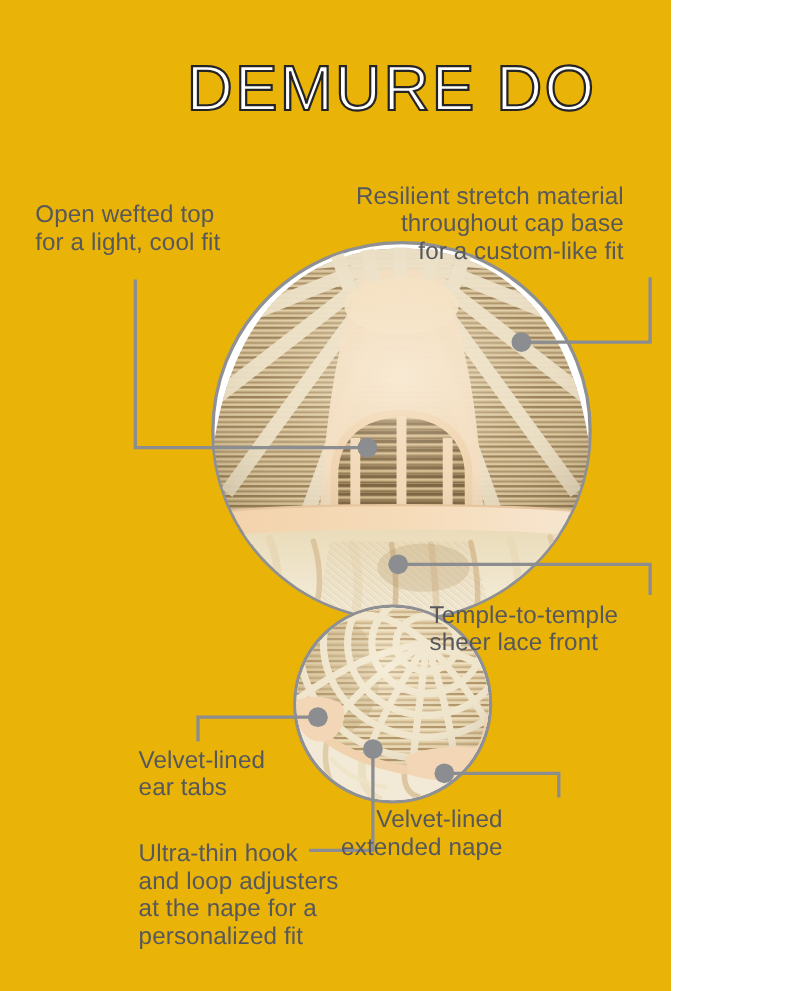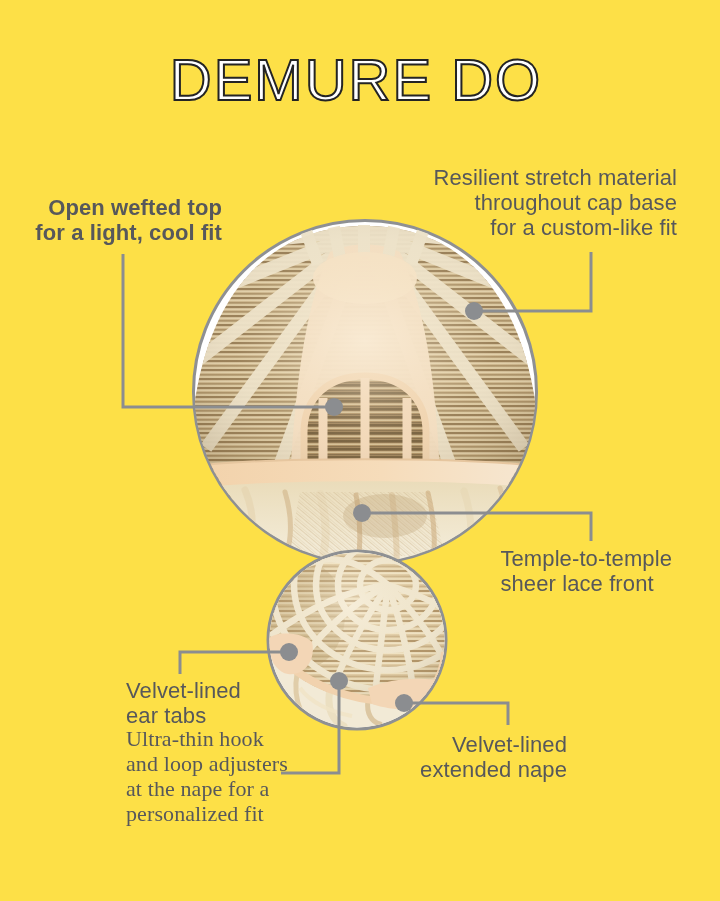--- a/index.html
+++ b/index.html
@@ -1,30 +1,30 @@
 <!DOCTYPE html>
 <html><head>
 <meta charset="utf-8">
 <style>
   html,body{margin:0;padding:0;background:#ffffff;}
   .stage{
-    position:relative;width:720px;height:901px;background:#fde047;overflow:hidden;
+    position:relative;width:610px;height:901px;background:#eab308;overflow:hidden;
     font-family:"Liberation Sans", sans-serif;
   }
   .art{position:absolute;left:0;top:0;}
   .lbl{
     position:absolute;font-size:22px;line-height:25px;color:#57585b;
     white-space:pre-line;letter-spacing:0.1px;
   }
-  #lbl-open{left:32px;top:195px;width:190px;text-align:right;font-weight:bold;}
+  #lbl-open{left:32px;top:182px;width:190px;text-align:left;}
   #lbl-resilient{right:43px;top:165px;text-align:right;}
   #lbl-temple{right:48px;top:546px;text-align:left;}
   #lbl-ear{left:126px;top:678px;text-align:left;}
   #lbl-nape{right:153px;top:732px;text-align:right;}
-  #lbl-adjusters{left:126px;top:726px;text-align:left;font-family:Liberation Serif, serif;}
+  #lbl-adjusters{left:126px;top:763px;text-align:left;}
 </style>
 </head>
 <body>
 
 <div class="stage">
 
   <svg class="art" width="720" height="901" viewBox="0 0 720 901">
     <defs>
       <pattern id="weft" width="9" height="9" patternUnits="userSpaceOnUse">
         <rect width="9" height="9" fill="#c9b288"></rect>

